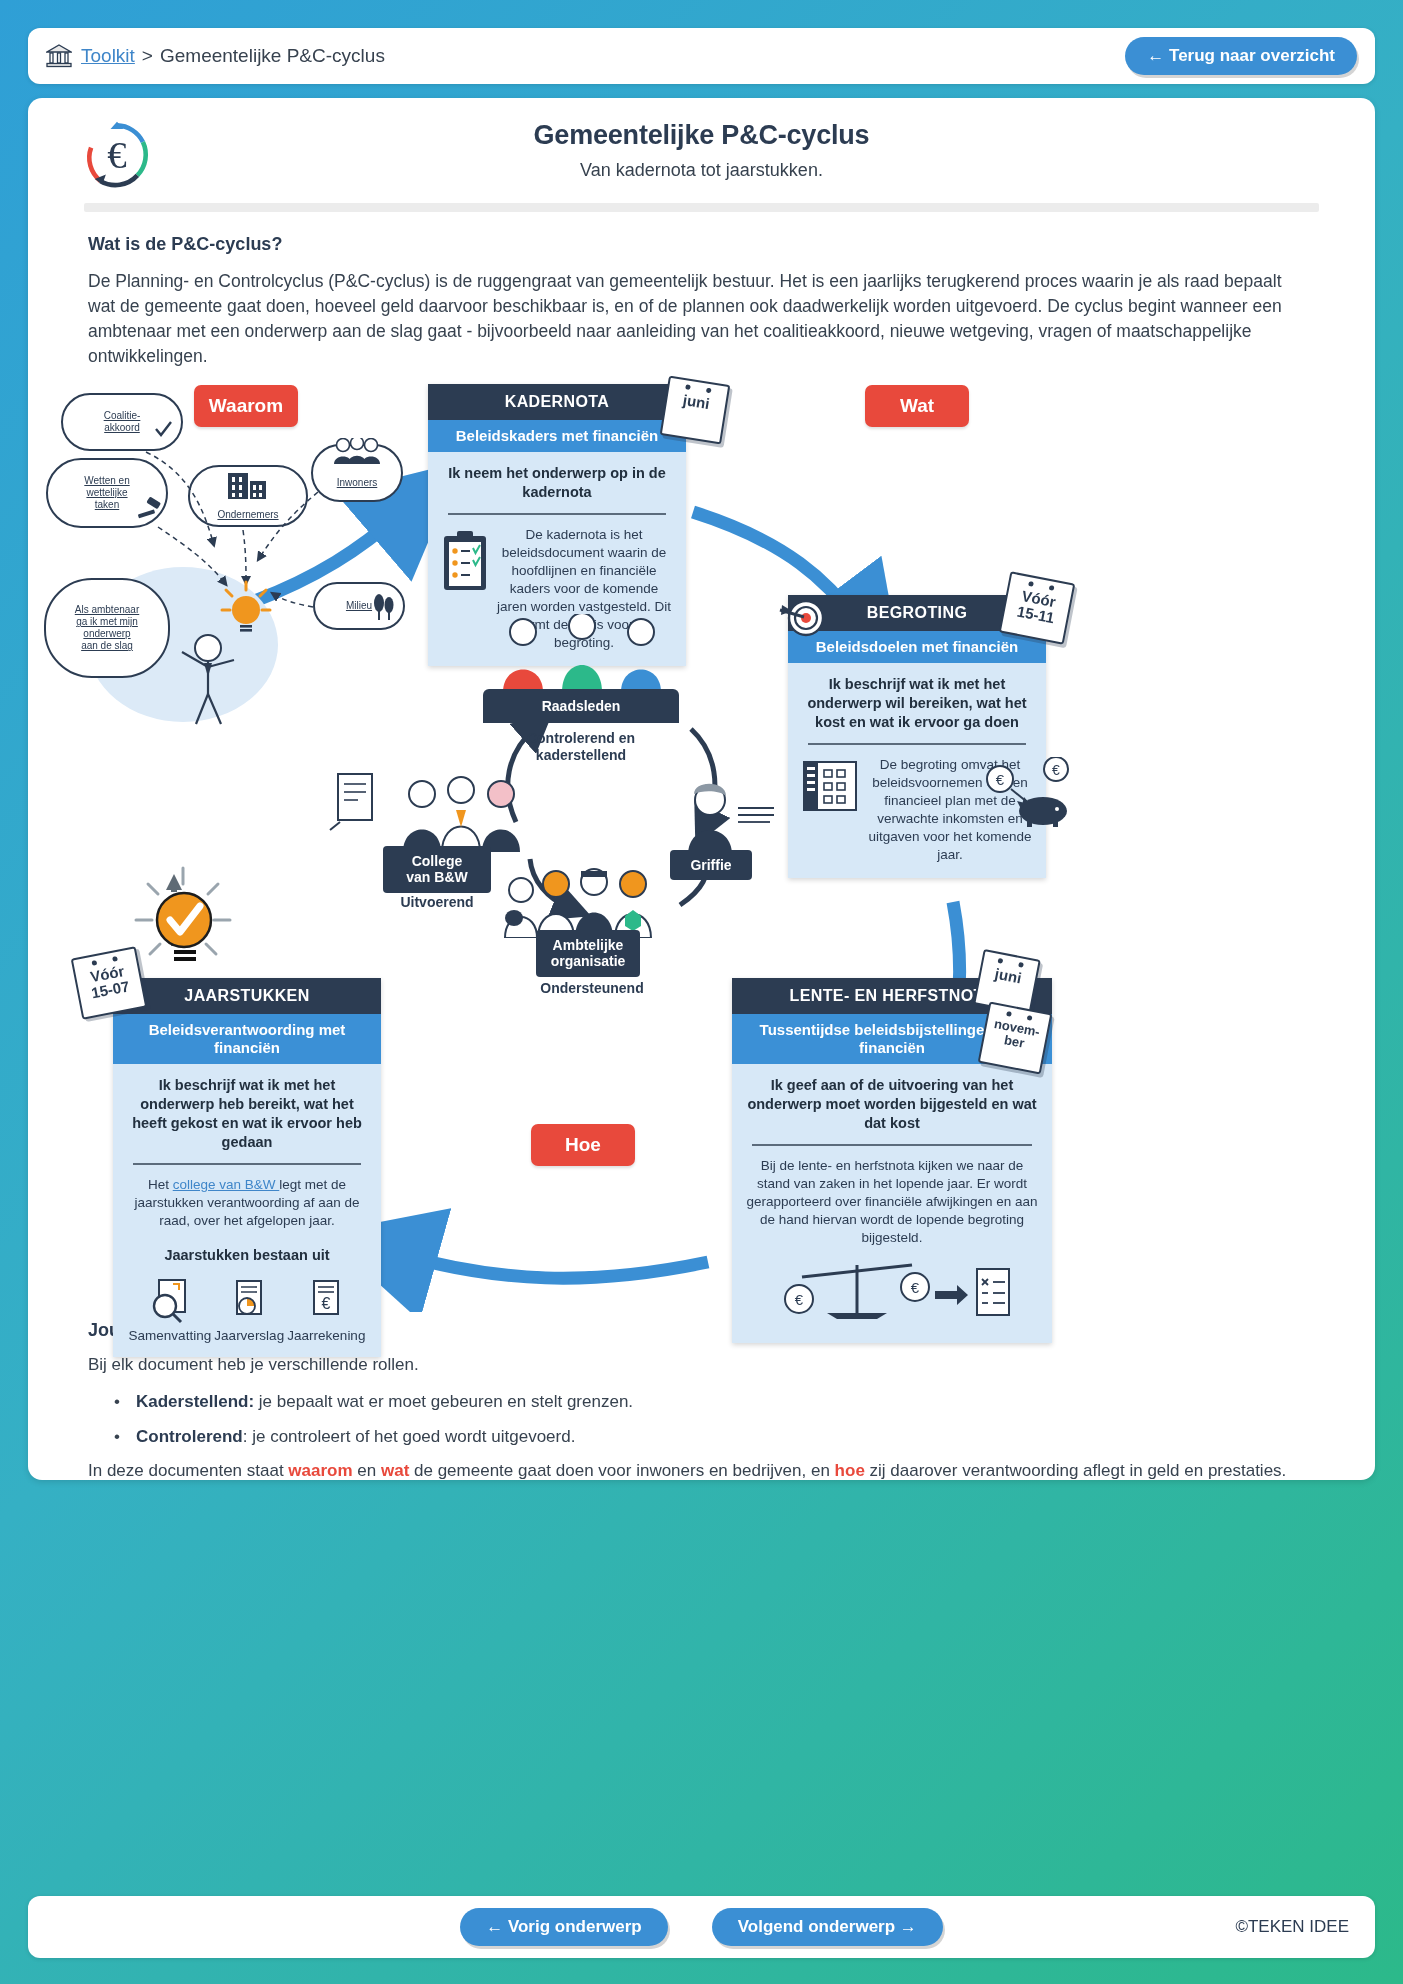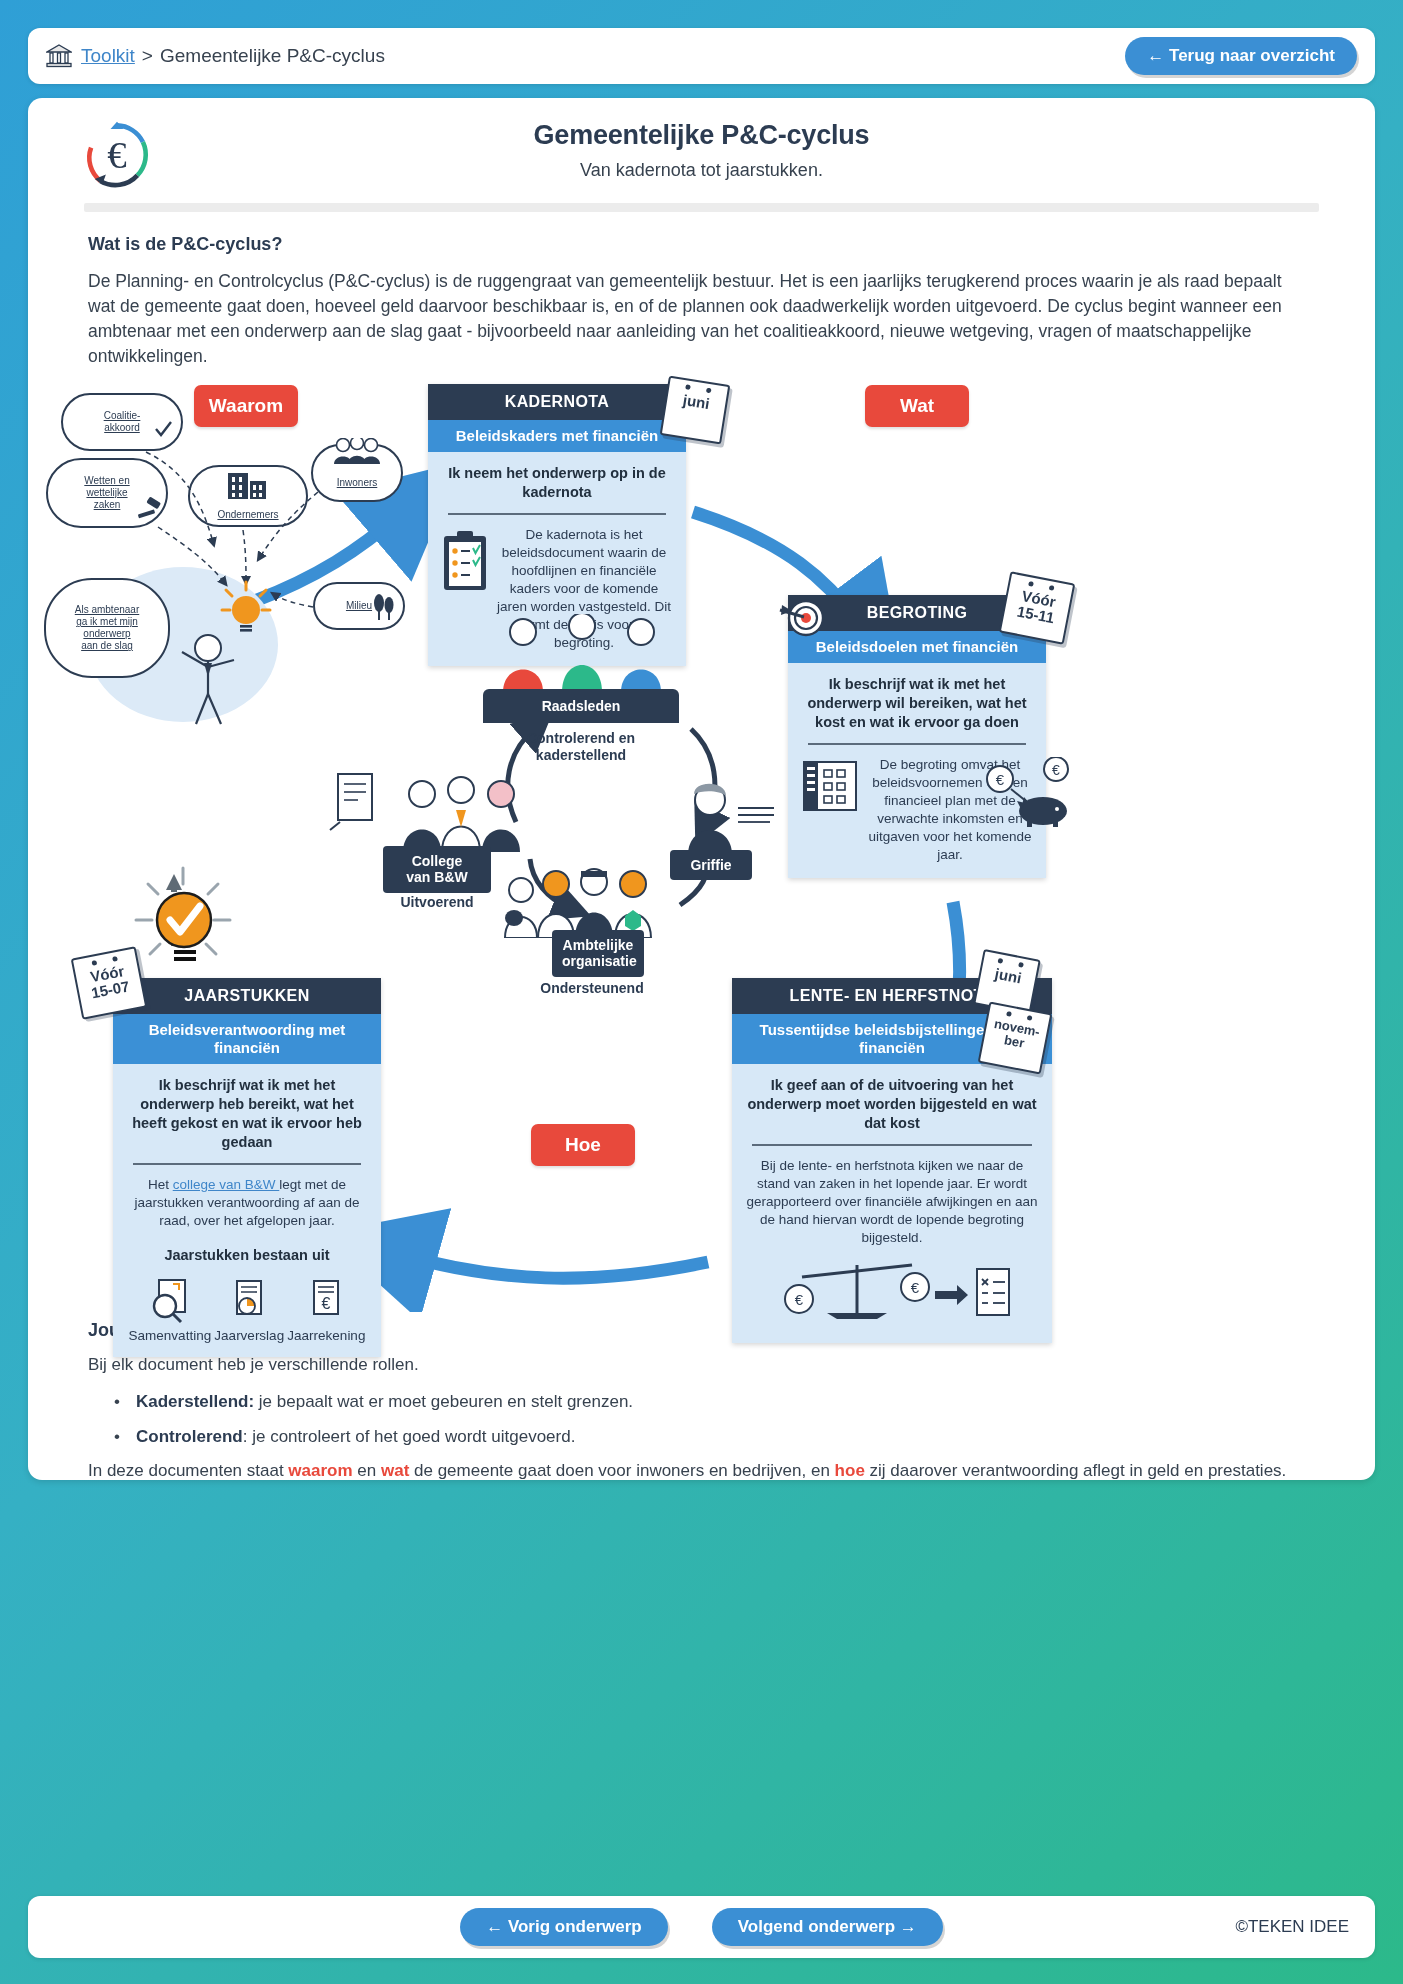--- a/index.html
+++ b/index.html
@@ -193,21 +193,21 @@
       <div class="abs cloud" style="left:33px;top:11px;width:122px;height:58px;">
         <span>Coalitie-</span>
         <span>akkoord</span>
         <svg style="position:absolute;right:8px;bottom:10px;width:19px;height:19px">
           <path d="M2,9 L7,15 L17,2" stroke="#2c3c52" stroke-width="2.4" fill="none"></path>
         </svg>
       </div>
       <div class="abs cloud" style="left:18px;top:76px;width:122px;height:70px;">
         <span>Wetten en</span>
         <span>wettelijke</span>
-        <span>zaken</span>
+        <span>taken</span>
         <svg style="position:absolute;right:4px;bottom:6px;width:26px;height:24px" viewBox="0 0 26 24">
           <rect x="2" y="16" width="17" height="4" rx="1" fill="#2c3c52" transform="rotate(-18 10 18)"></rect>
           <rect x="11" y="3" width="13" height="7" rx="1.5" fill="#2c3c52" transform="rotate(32 17 7)"></rect>
         </svg>
       </div>
       <div class="abs cloud" style="left:160px;top:83px;width:120px;height:62px;">
         <svg style="width:48px;height:27px" viewBox="0 0 48 27">
           <rect x="4" y="1" width="20" height="26" fill="#2c3c52"></rect>
           <rect x="26" y="9" width="16" height="18" fill="#2c3c52"></rect>
           <g fill="#fff">
@@ -447,21 +447,21 @@
         <ellipse cx="10" cy="58" rx="9" ry="8" fill="#2c3c52"></ellipse>
         <circle cx="52" cy="24" r="13" fill="#f0961e" stroke="#2c3c52" stroke-width="2"></circle>
         <path d="M34,78 C34,46 70,46 70,78z" fill="#fff" stroke="#2c3c52" stroke-width="2"></path>
         <circle cx="90" cy="22" r="13" fill="#fff" stroke="#2c3c52" stroke-width="2"></circle>
         <rect x="77" y="11" width="26" height="6" fill="#2c3c52"></rect>
         <path d="M71,78 C71,44 109,44 109,78z" fill="#2c3c52"></path>
         <circle cx="129" cy="24" r="13" fill="#f0961e" stroke="#2c3c52" stroke-width="2"></circle>
         <path d="M111,78 C111,46 147,46 147,78z" fill="#fff" stroke="#2c3c52" stroke-width="2"></path>
         <path d="M121,56 L129,50 L137,56 L137,66 L129,71 L121,66z" fill="#2cb98a"></path>
       </svg>
-      <div class="abs rolebar" style="left:524px;top:548px;width:92px;white-space:pre-line">Ambtelijke
+      <div class="abs rolebar" style="left:508px;top:548px;width:104px;white-space:pre-line">Ambtelijke
 organisatie</div>
       <div class="abs rolecap" style="left:476px;top:598px;width:176px">Ondersteunend</div>
 
       <div class="abs dcard" style="left:704px;top:596px;width:320px;">
         <div class="t1">LENTE- EN HERFSTNOTA</div>
         <div class="t2">Tussentijdse beleidsbijstellingen met financiën</div>
         <div class="body">
           <div class="lead">Ik geef aan of de uitvoering van het onderwerp moet worden bijgesteld en wat dat kost</div>
           <div class="hr"></div>
           <div class="para">Bij de lente- en herfstnota kijken we naar de stand van zaken in het lopende jaar. Er wordt gerapporteerd over financiële afwijkingen en aan de hand hiervan wordt de lopende begroting bijgesteld.</div>

